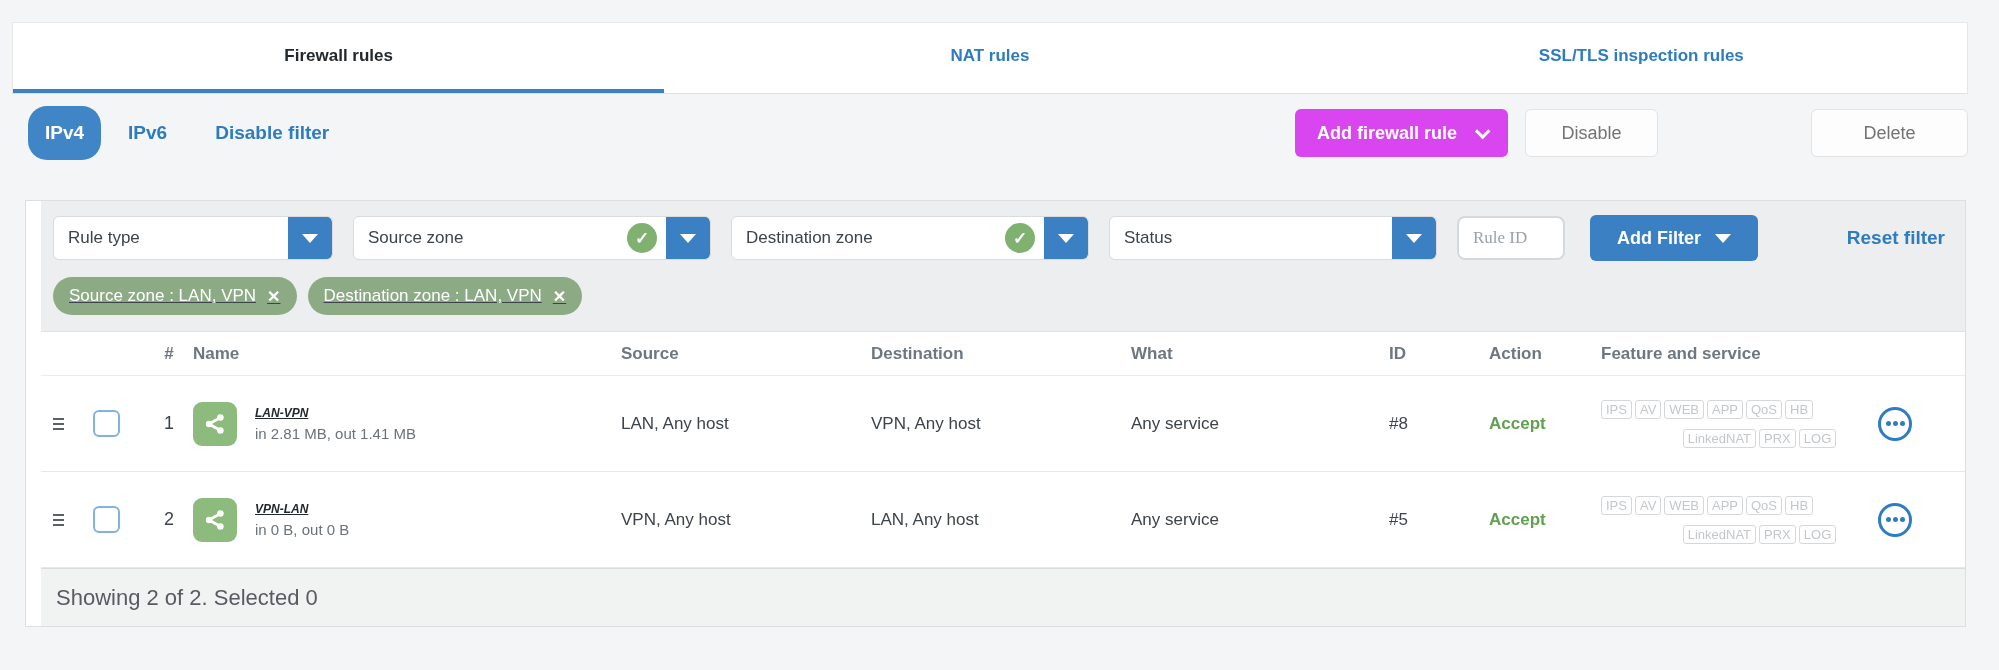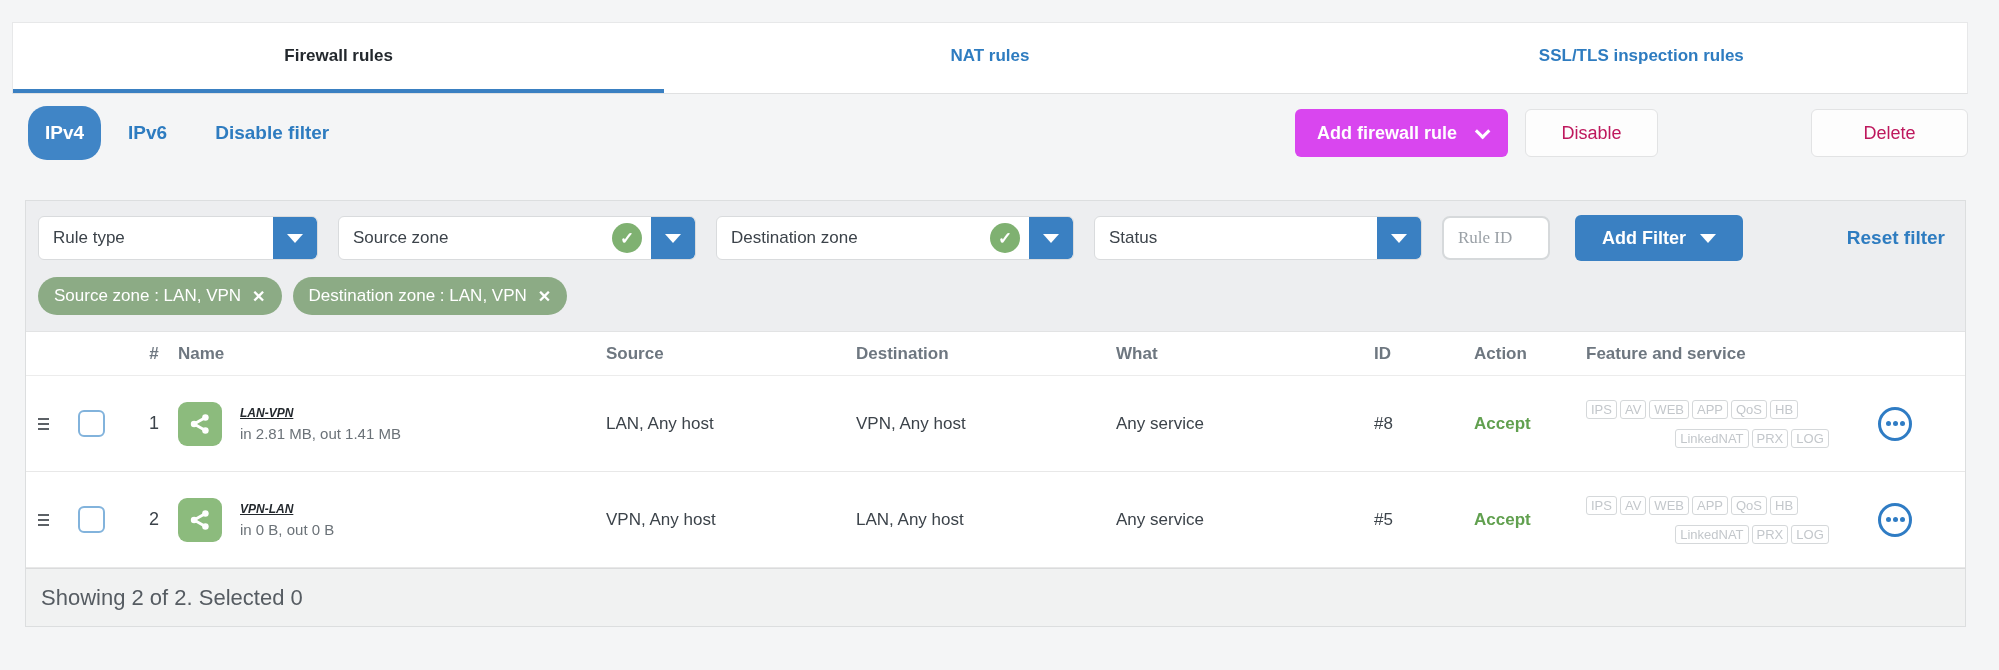--- a/index.html
+++ b/index.html
@@ -57,31 +57,32 @@
     padding:0 22px;
   }
   .btn-primary .chev {
     width:11px; height:11px;
     border-right:3px solid #fff; border-bottom:3px solid #fff;
     transform:rotate(45deg) translateY(-3px);
     margin-left:18px;
   }
   .btn-ghost {
     background:#fdfdfd; border:1px solid #e2e3e4;
-    color:#be185d; width:133px;
+    color:#737373; width:133px;
   }
   .btn-delete { margin-left:153px; width:157px; }
   .btn-disable { margin-left:17px; }
 
   
   .card {
     margin:36px 33px 0 25px;
     width:1941px;
     background:#fff;
     border:1px solid #dcdedf;
+    padding-left:15px;
   }
 
   
   .filter-section {
     background:#edeef0;
     border-bottom:1px solid #e2e3e4;
     padding:14px 12px 16px 12px;
   }
   .filter-row { display:flex; align-items:center; }
   .dropdown {
@@ -127,21 +128,21 @@
     color:#fff; font-size:18px; font-weight:bold;
   }
   .btn-addfilter .tri {
     width:0; height:0; margin-left:14px;
     border-left:8px solid transparent;
     border-right:8px solid transparent;
     border-top:9px solid #fff;
   }
   .reset-filter { margin-left:auto; margin-right:8px; font-size:19px; }
 
-  .chips-row { display:flex; margin-top:16px; }
+  .chips-row { display:flex; margin-top:16px;text-decoration:underline; }
   .chip {
     background:#8cab85; color:#fff;
     height:38px; border-radius:19px;
     padding:0 16px;
     display:flex; align-items:center;
     font-size:17px; margin-right:11px;
   }
   .chip .chip-x {
     margin-left:11px; font-weight:bold; font-size:16px; cursor:pointer;
   }

